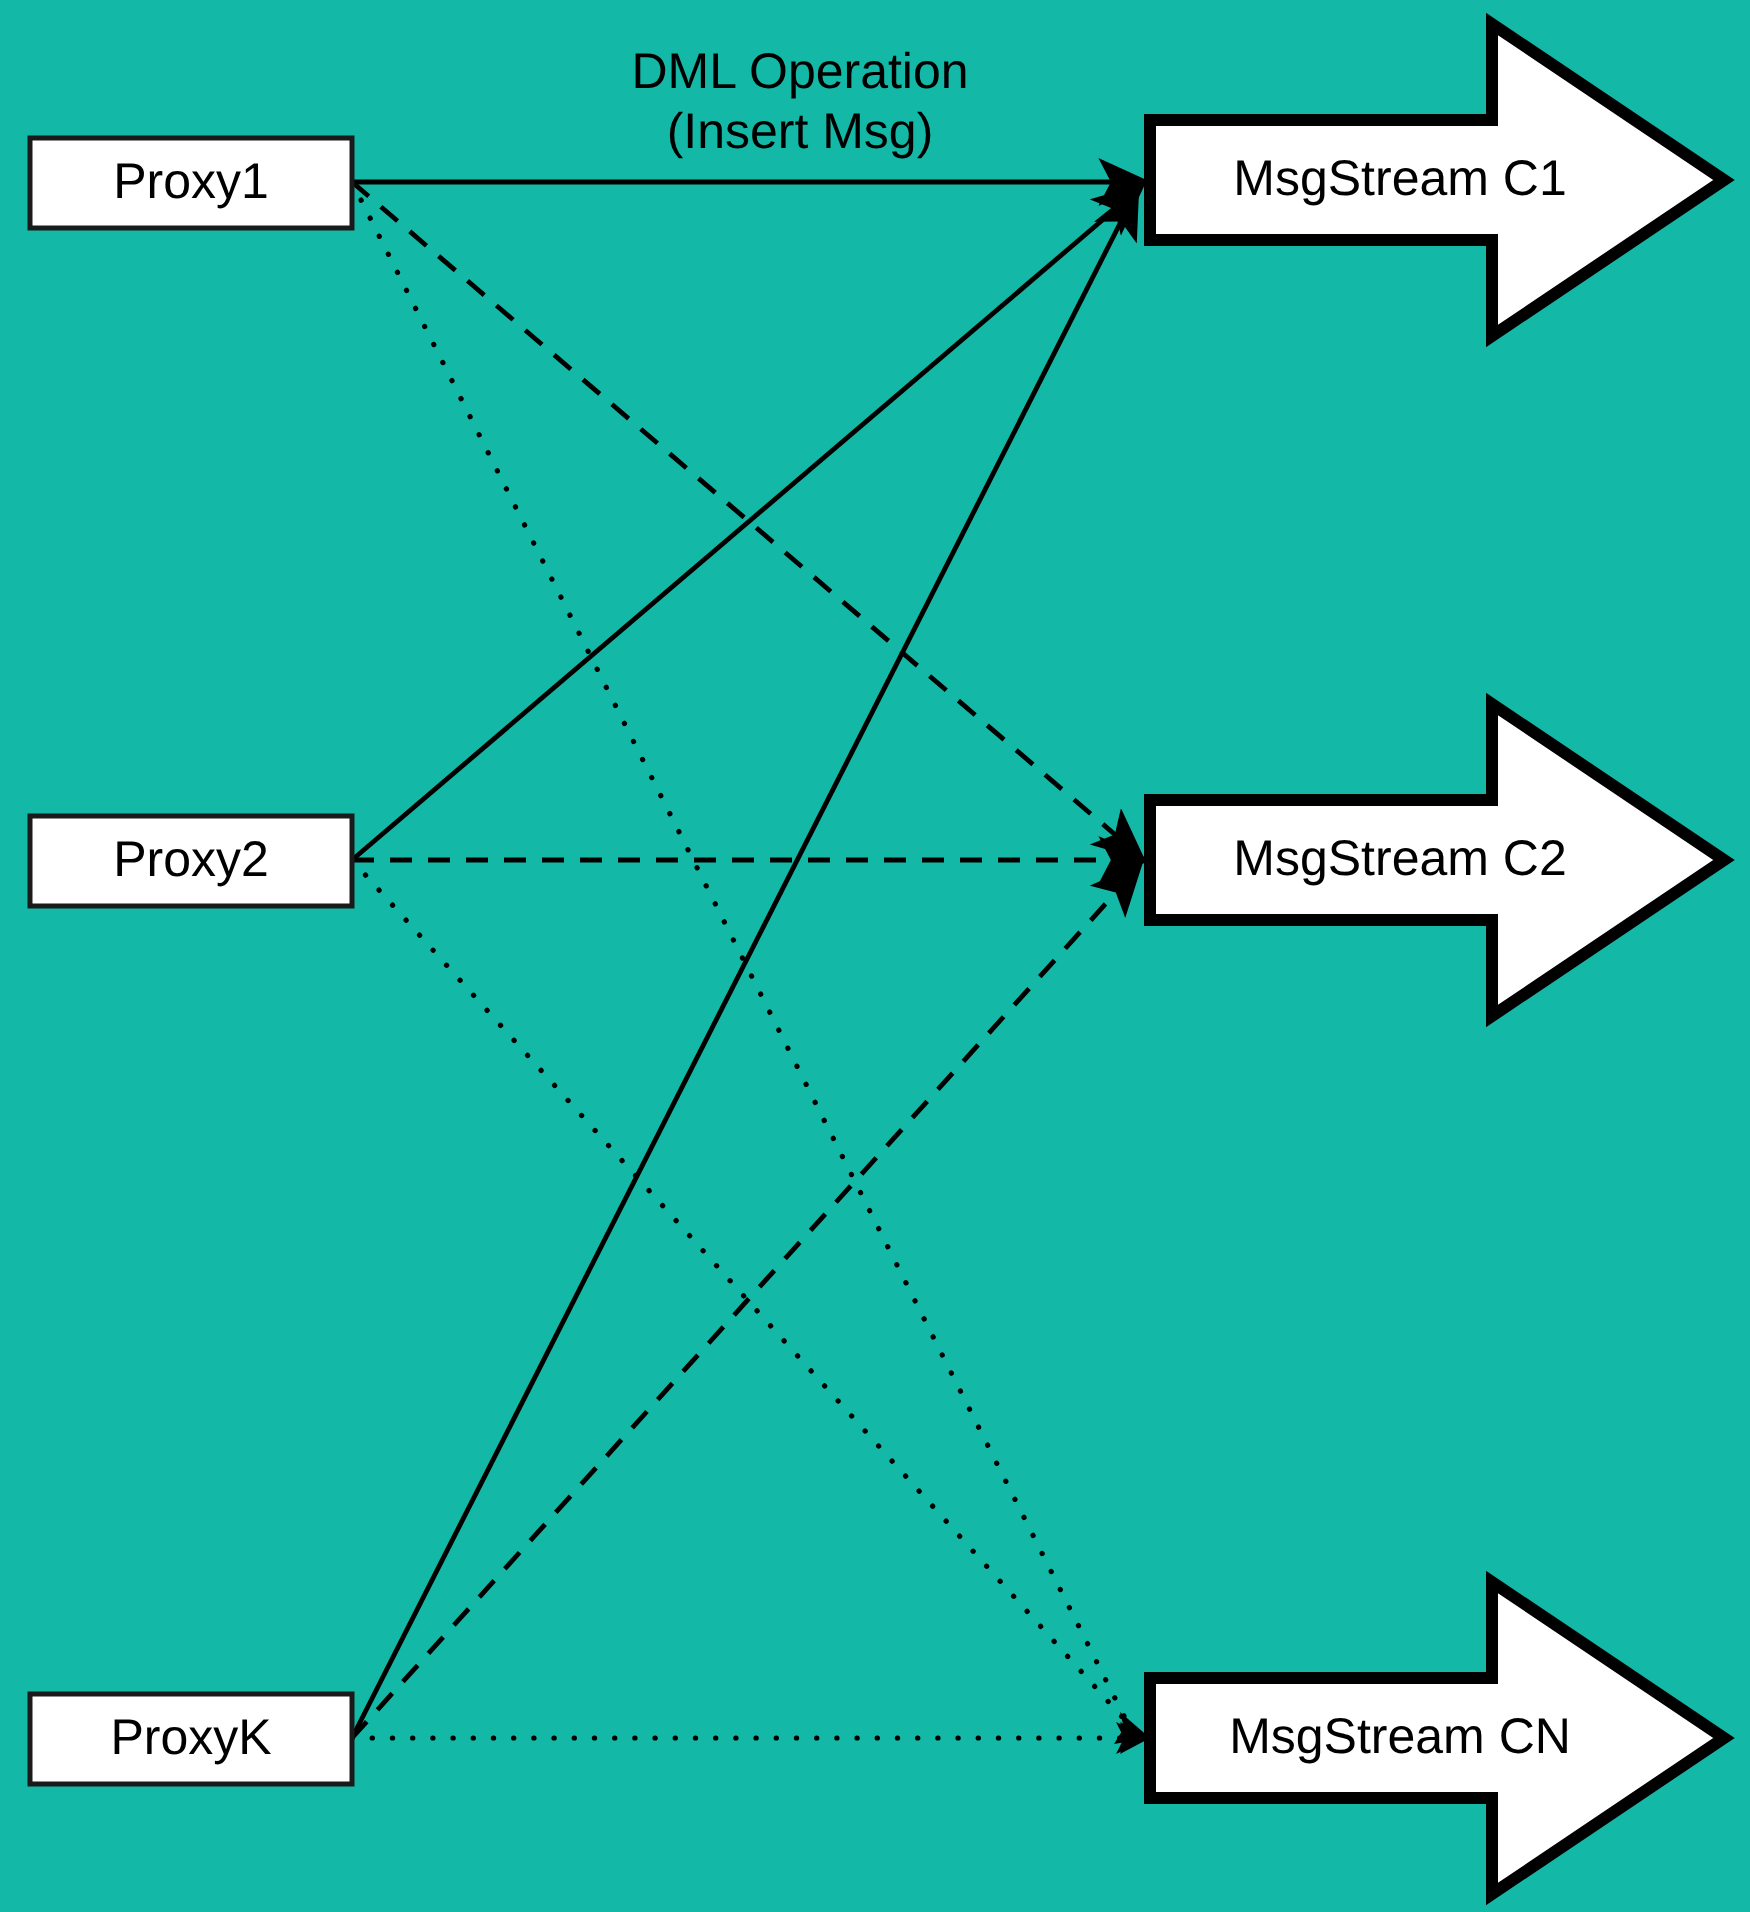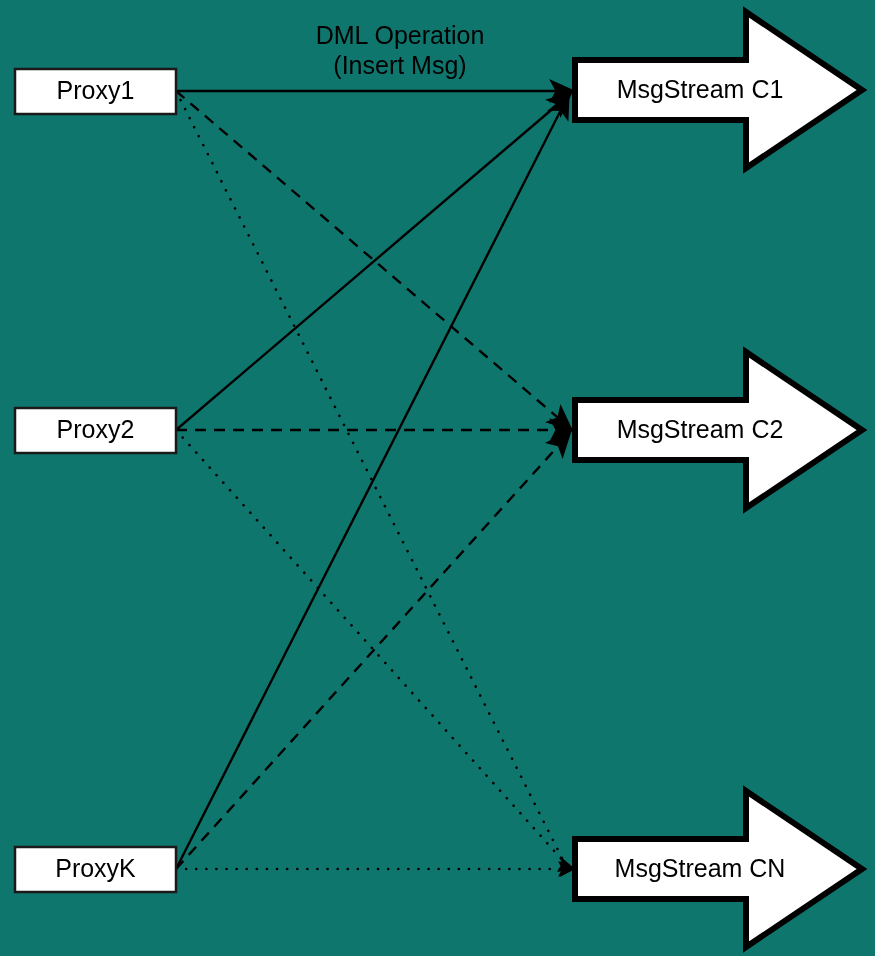--- a/index.html
+++ b/index.html
@@ -10,21 +10,21 @@
   body {
     width: 875px;
     height: 956px;
     font-family: "Liberation Sans", sans-serif;
     overflow: hidden;
   }
   #diagram-root {
     position: relative;
     width: 875px;
     height: 956px;
-    background: #0f766e;
+    background: #14b8a6;
   }
   svg#diagram {
     display: block;
     width: 875px;
     height: 956px;
   }
   .node-box {
     fill: #ffffff;
     stroke: #1a1a1a;
     stroke-width: 2.5;

